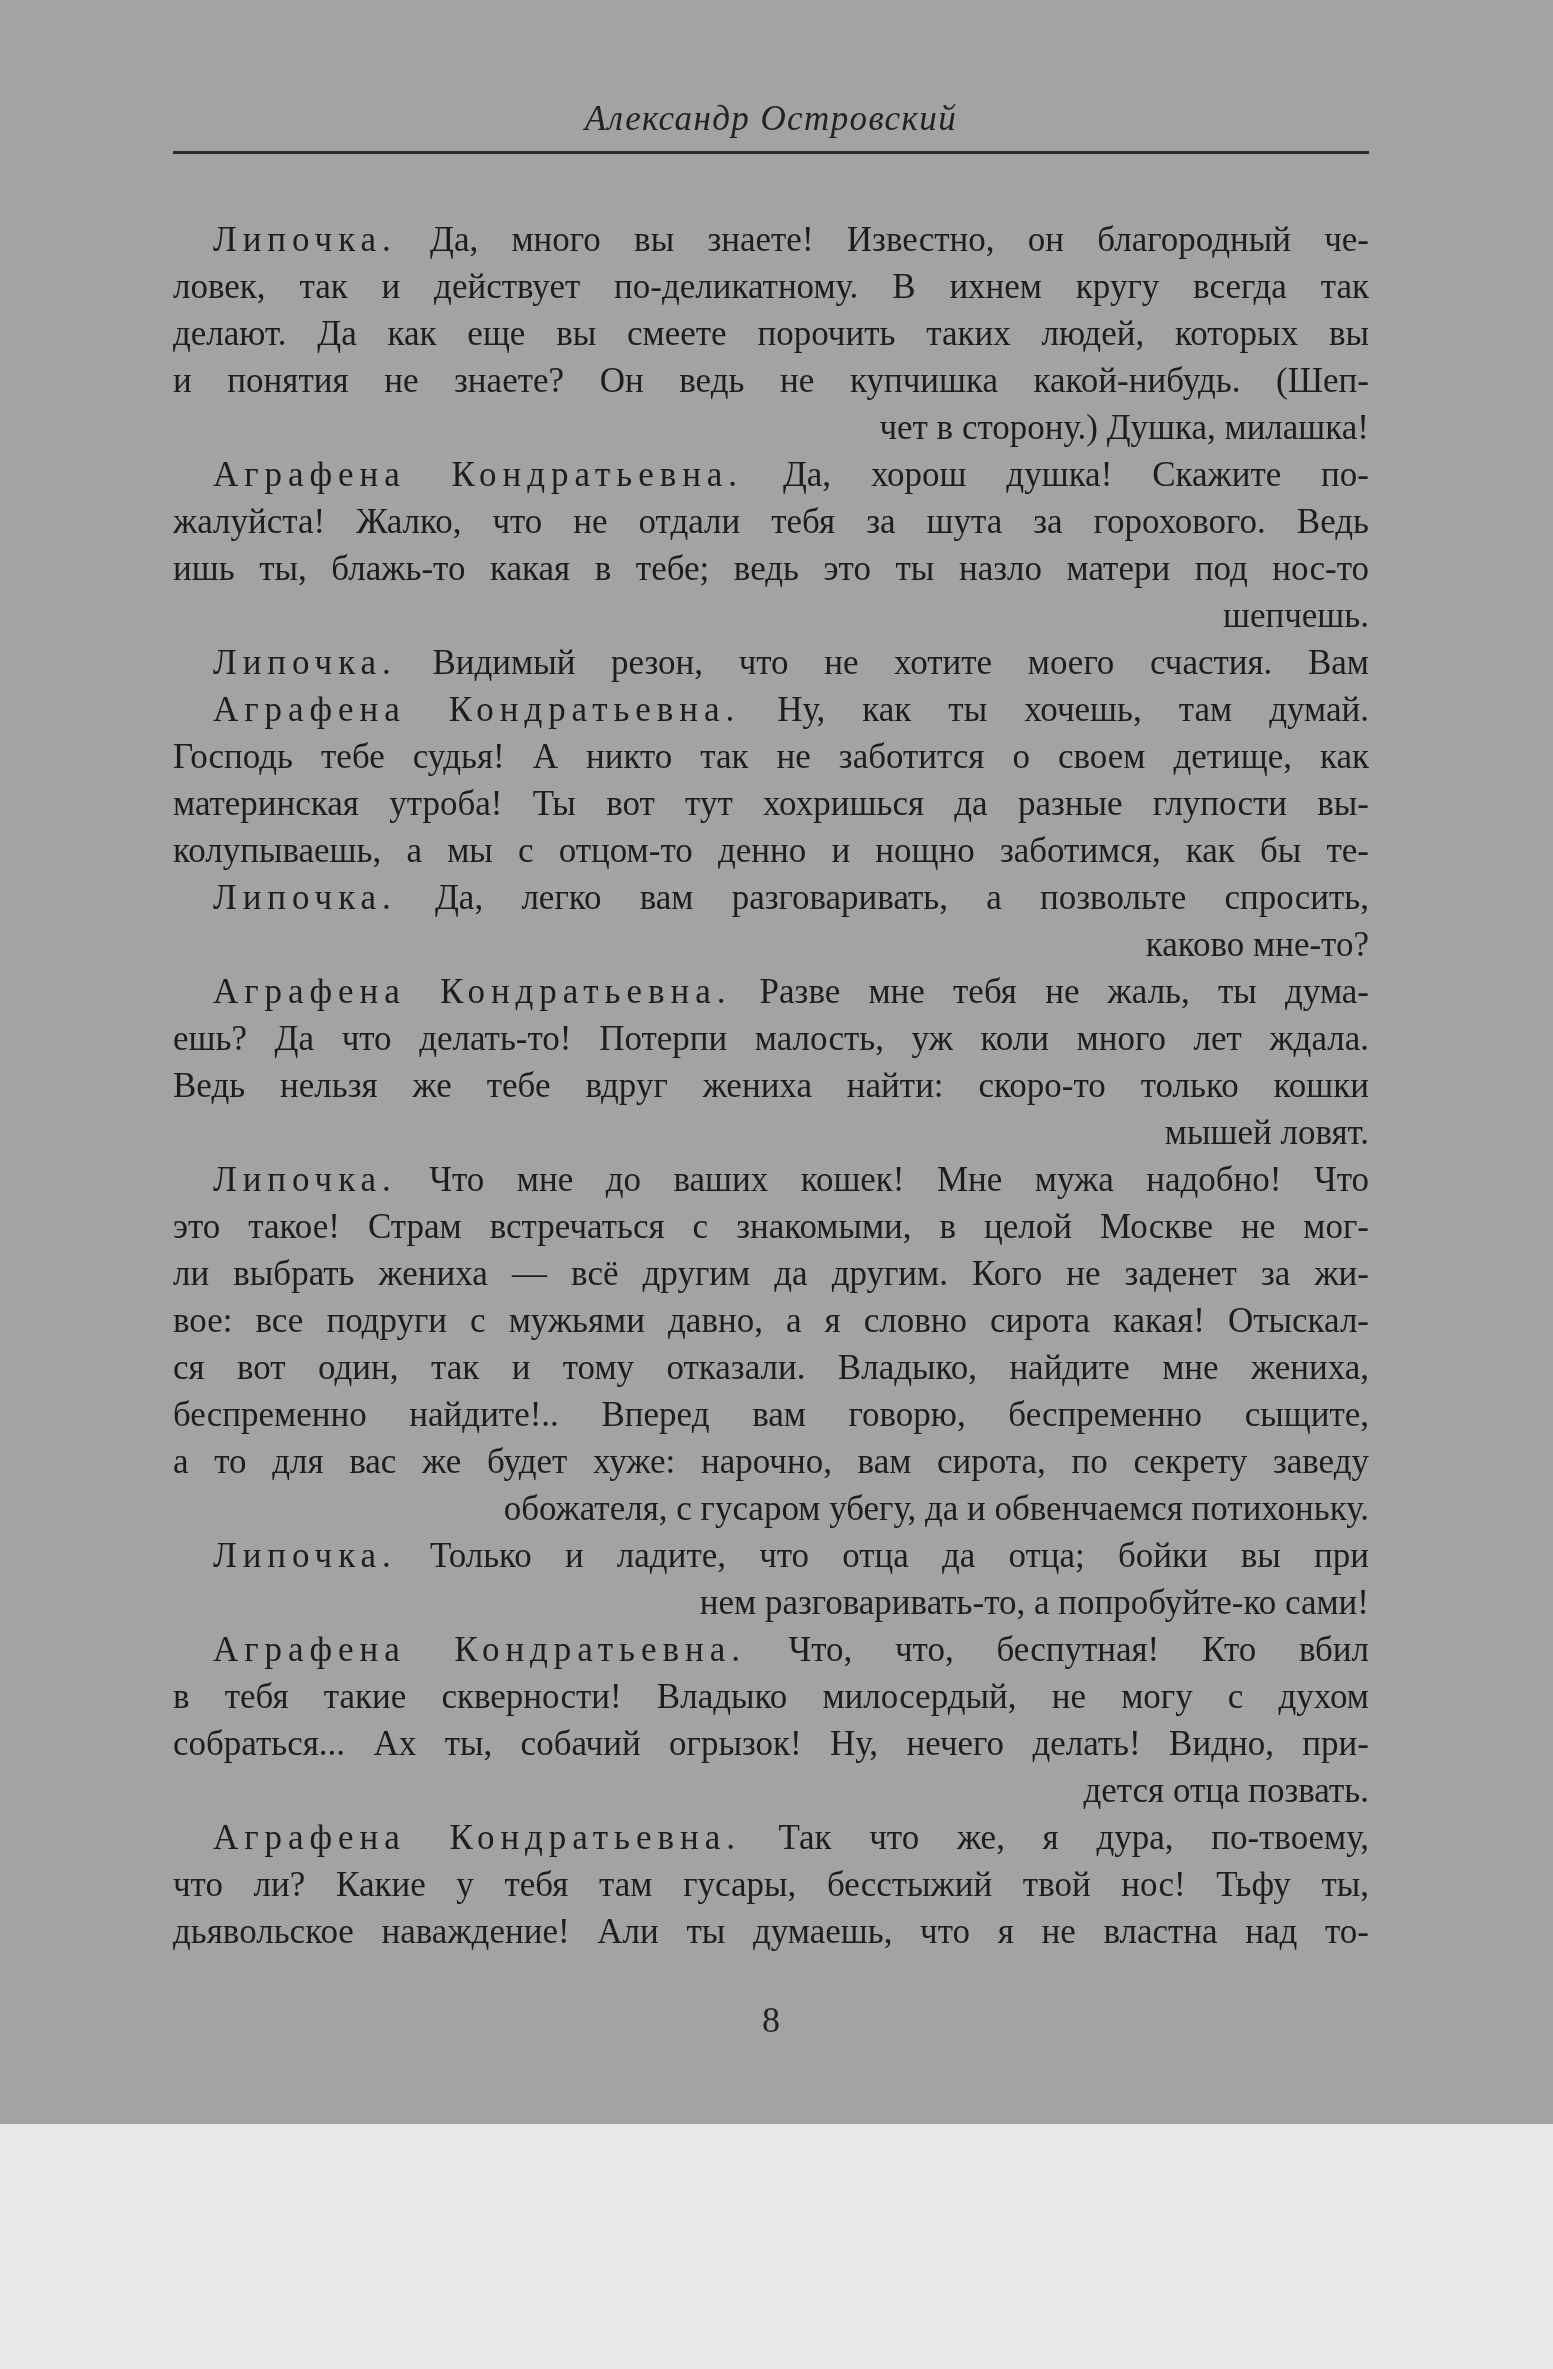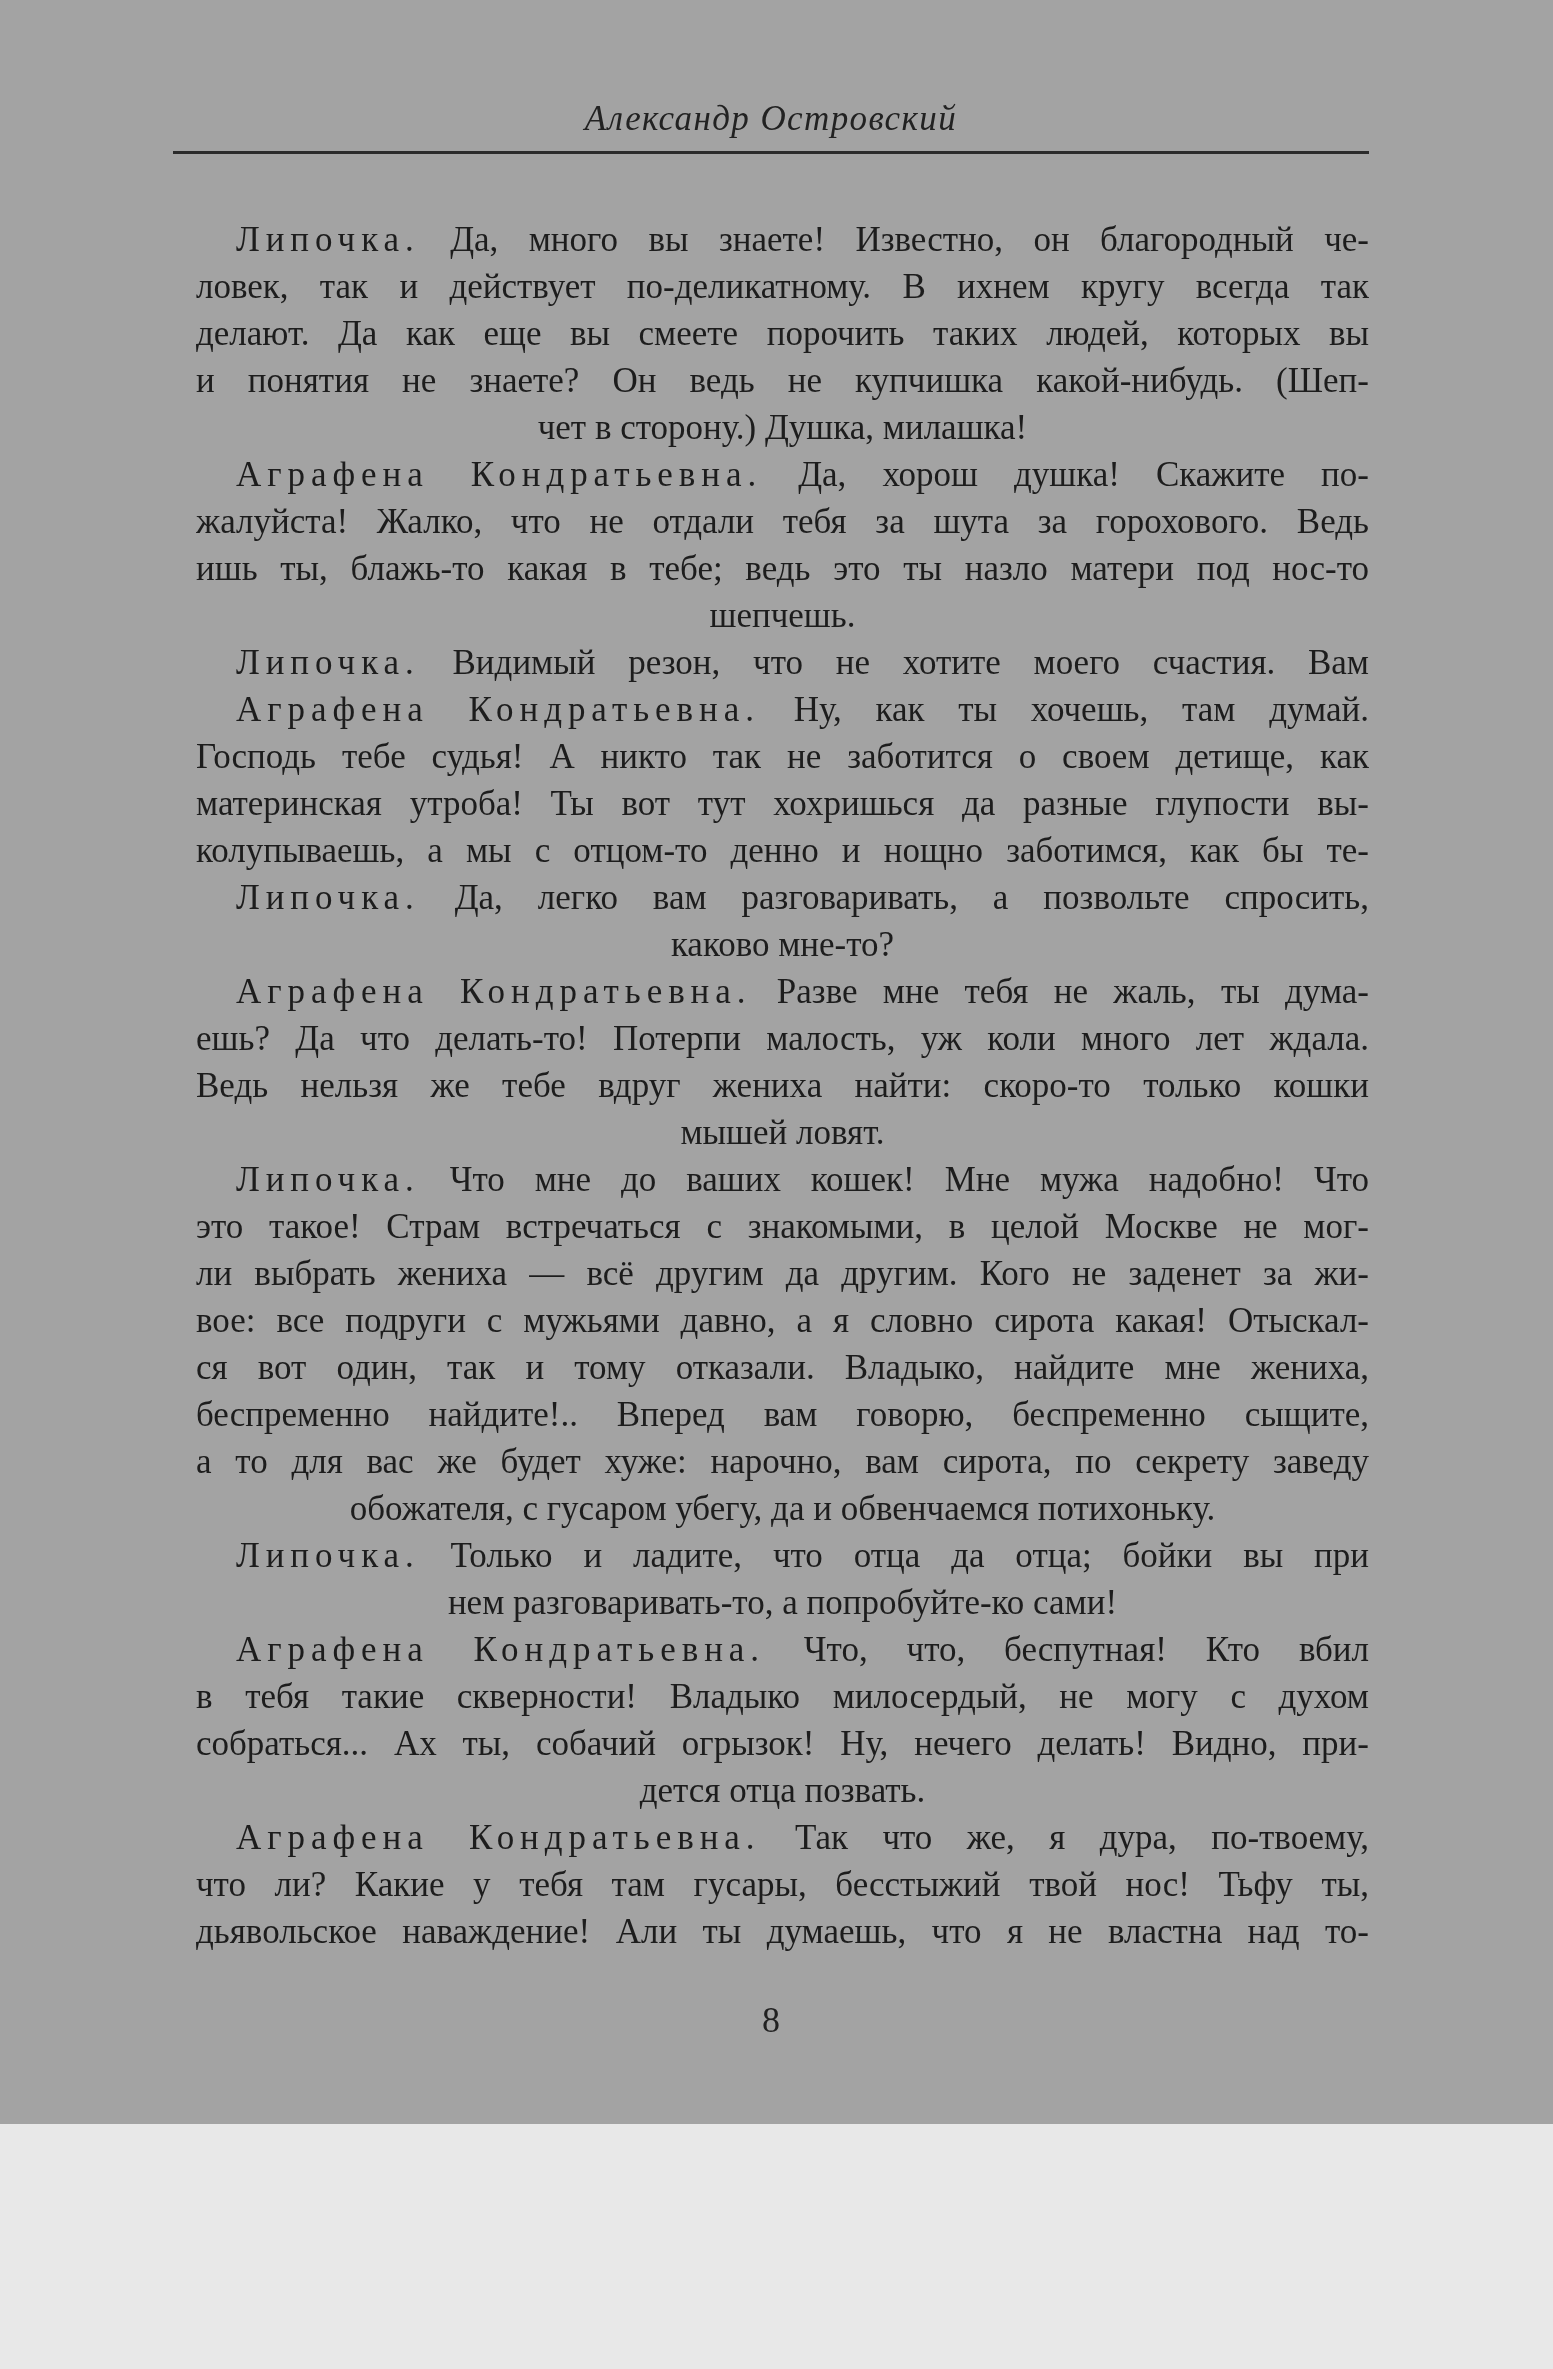--- a/index.html
+++ b/index.html
@@ -38,25 +38,24 @@
   .body-text {
     margin-top: 62px;
     font-size: 35px;
     line-height: 47px;
   }
   .para { margin: 0; }
   .line {
     text-align: justify;
     text-align-last: justify;
     overflow: hidden;
-    margin-left: 23px;
   }
   .line.last {
     text-align-last: auto;
-    text-align: center;
+    text-align: right;
   }
   .line.first { text-indent: 40px; }
   .run-speaker { letter-spacing: 0.17em; }
   .run-italic { }
   .page-footer {
     margin-top: 44px;
     text-align: center;
     font-size: 36px;
     line-height: 42px;
     color: #222;

